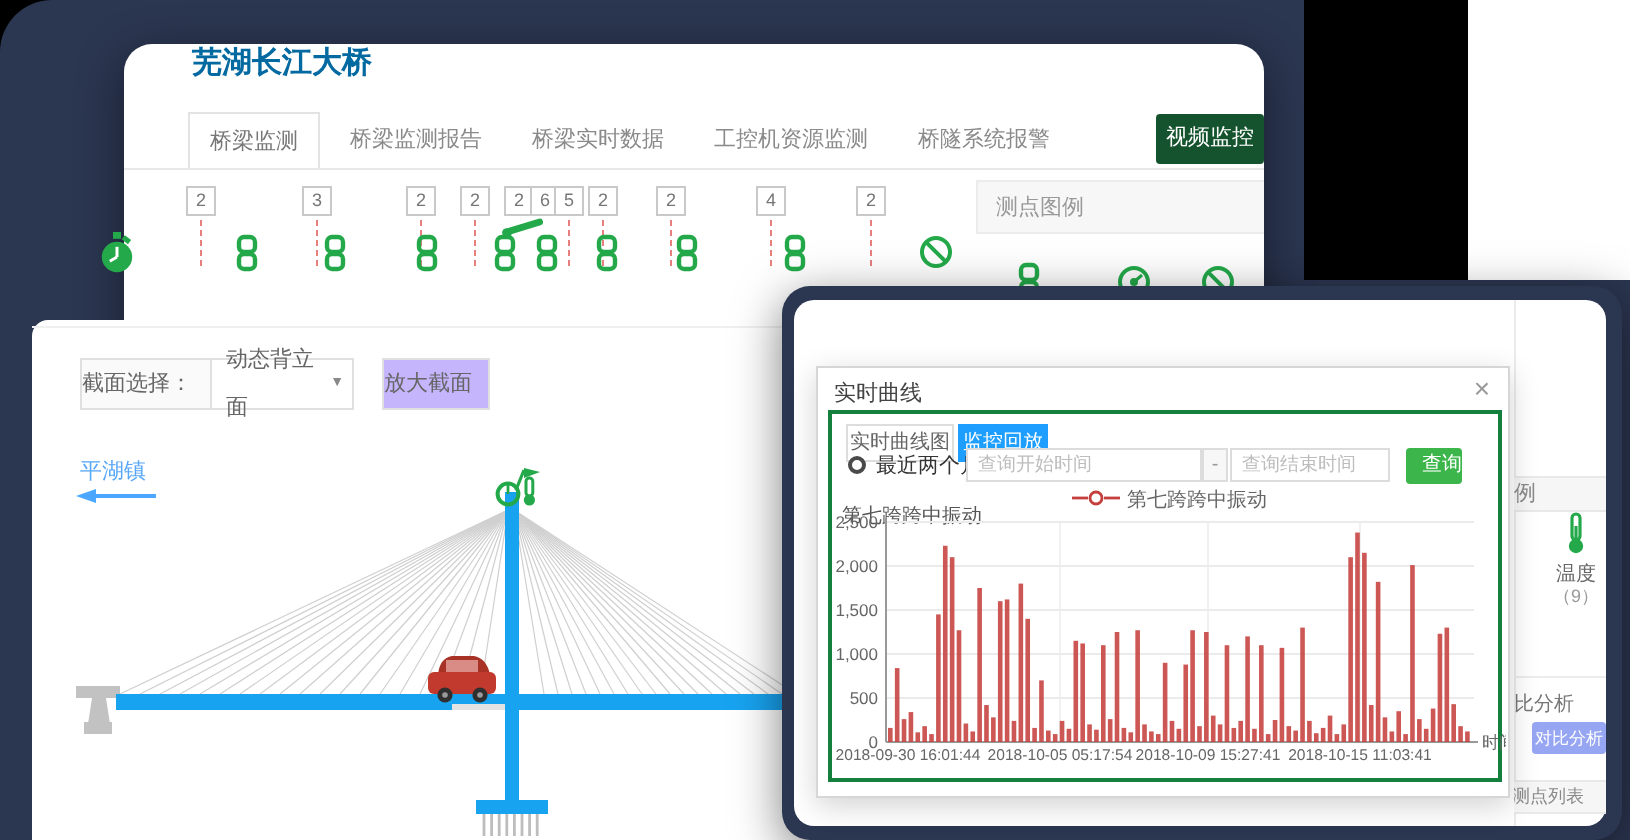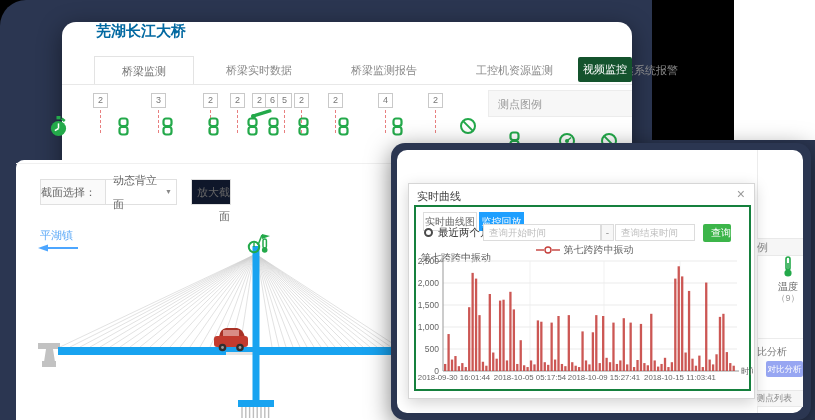--- a/index.html
+++ b/index.html
@@ -6,31 +6,31 @@
   *{box-sizing:border-box;font-family:"Liberation Sans","DejaVu Sans",sans-serif;}
   .stage{position:relative;width:815px;height:420px;overflow:hidden;background:#000;}
   .abs{position:absolute;}
   .navy{background:#2b3651;}
   .card{background:#fff;}
   .main-card{left:62px;top:22px;width:570px;height:398px;border-radius:14px 14px 0 0;box-shadow:0 6px 24px rgba(0,0,0,.45);}
   .main-ext{left:16px;top:160px;width:50px;height:260px;border-radius:8px 0 0 0;}
   .hline{background:#e8e8e8;height:1px;}
   .page-title{left:96px;top:22px;font-size:15px;font-weight:600;color:#0369a1;}
   .tabrow{left:94px;top:56px;height:29px;display:flex;align-items:stretch;}
-  .mtab{font-size:11px;color:#8a8a8a;padding:0 27px;line-height:28px;margin-right:5px;white-space:nowrap;}
+  .mtab{font-size:11px;color:#8a8a8a;padding:0 10px;line-height:28px;margin-right:5px;white-space:nowrap;}
   .mtab.active{border:1px solid #e3e3e3;border-bottom:1px solid #fff;background:#fff;color:#777;}
   .btn-blue{background:#14532d;color:#fff;border:none;border-radius:2px;font-size:11px;}
   .video-btn{left:578px;top:57px;width:54px;height:25px;line-height:25px;text-align:center;}
   .badge{position:absolute;width:15px;height:15px;border:1px solid #c9c9c9;background:#fff;color:#777;font-size:9px;line-height:13px;text-align:center;top:93px;}
   .dashv{position:absolute;top:110px;height:23px;width:0;border-left:1px dashed #e87f7f;}
   .lpanel-head{left:488px;top:90px;width:144px;height:27px;background:#f7f7f7;border:1px solid #ececec;border-right:none;color:#999;font-size:11px;line-height:26px;padding-left:9px;}
   .sec-label{left:40px;top:179px;width:66px;height:26px;background:#fafafa;border:1px solid #e0e0e0;color:#666;font-size:11px;line-height:24px;}
   .sec-select{left:105px;top:179px;width:72px;height:26px;background:#fff;border:1px solid #e0e0e0;color:#666;font-size:11px;line-height:24px;padding:0 4px 0 7px;display:flex;justify-content:space-between;align-items:center;}
   .sec-caret{font-size:7px;color:#888;}
-  .sec-btn{left:191px;top:179px;width:40px;height:26px;background:#0f172a;border:1px solid #e0e0e0;color:#666;font-size:11px;line-height:24px;text-align:right;}
+  .sec-btn{left:191px;top:179px;width:54px;height:26px;background:#c4b5fd;border:1px solid #e0e0e0;color:#666;font-size:11px;line-height:24px;text-align:left;}
   .dir-label{left:40px;top:228px;font-size:11px;color:#59a8f7;}
   .wrap2{left:391px;top:143px;width:420px;height:277px;border-radius:14px;background:#2b3651;box-shadow:0 6px 24px rgba(0,0,0,.5);}
   .card2{left:397px;top:150px;width:406px;height:263px;border-radius:10px;}
   .sb-line{left:757px;top:150px;width:1px;height:263px;background:#ececec;}
   .sb-band{position:absolute;background:#f6f6f6;border-top:1px solid #e9e9e9;border-bottom:1px solid #e9e9e9;overflow:hidden;white-space:nowrap;color:#8a8a8a;}
   .modal{left:408px;top:183px;width:347px;height:216px;background:#fff;border:1px solid #d6d6d6;box-shadow:0 4px 14px rgba(0,0,0,.18);}
   .modal-title{left:8px;top:5px;font-size:11px;color:#444;}
   .modal-close{right:9px;top:2px;font-size:14px;color:#999;line-height:16px;}
   .mpanel{left:5px;top:21px;width:337px;height:186px;border:2px solid #15803d;}
   .mtab2{position:absolute;top:5px;height:19px;font-size:10px;line-height:17px;text-align:center;}
@@ -56,22 +56,22 @@
   <div class="abs" style="left:652px;top:0;width:83px;height:140px;background:#000;"></div>
   <div class="abs card" style="left:734px;top:0;width:81px;height:140px;"></div>
 
   <div class="abs card main-card"></div>
   <div class="abs card main-ext"></div>
   <div class="abs hline" style="left:16px;top:163px;width:375px;background:#f0f0f0;"></div>
 
   <div class="abs page-title">芜湖长江大桥</div>
   <div class="abs tabrow" id="main-tabs">
       <div class="mtab active">桥梁监测</div>
+      <div class="mtab">桥梁监测报告</div>
       <div class="mtab">桥梁实时数据</div>
-      <div class="mtab">桥梁监测报告</div>
       <div class="mtab">工控机资源监测</div>
       <div class="mtab">桥隧系统报警</div>
     </div>
   <div class="abs hline" style="left:62px;top:84px;width:570px;"></div>
   <div class="abs btn-blue video-btn">视频监控</div>
 
   <div class="abs" id="sensor-strip" style="left:0;top:0;width:652px;height:160px;">
       <svg class="s-icon" style="left:49px;top:116px" width="19" height="22" viewBox="0 0 19 22">
         <rect x="7.5" y="0" width="4" height="3.4" fill="#23a94a"></rect>
         <rect x="12.6" y="2" width="4" height="2.6" transform="rotate(38 13.6 3)" fill="#23a94a"></rect>

